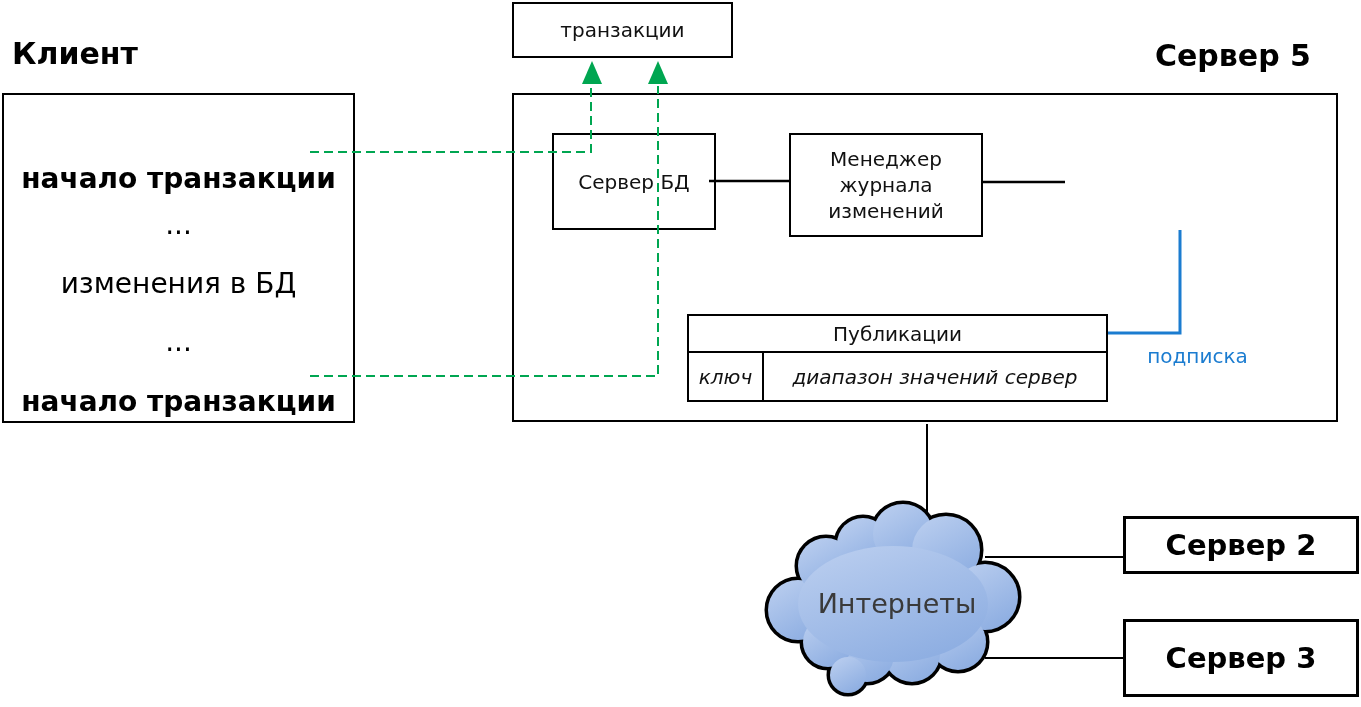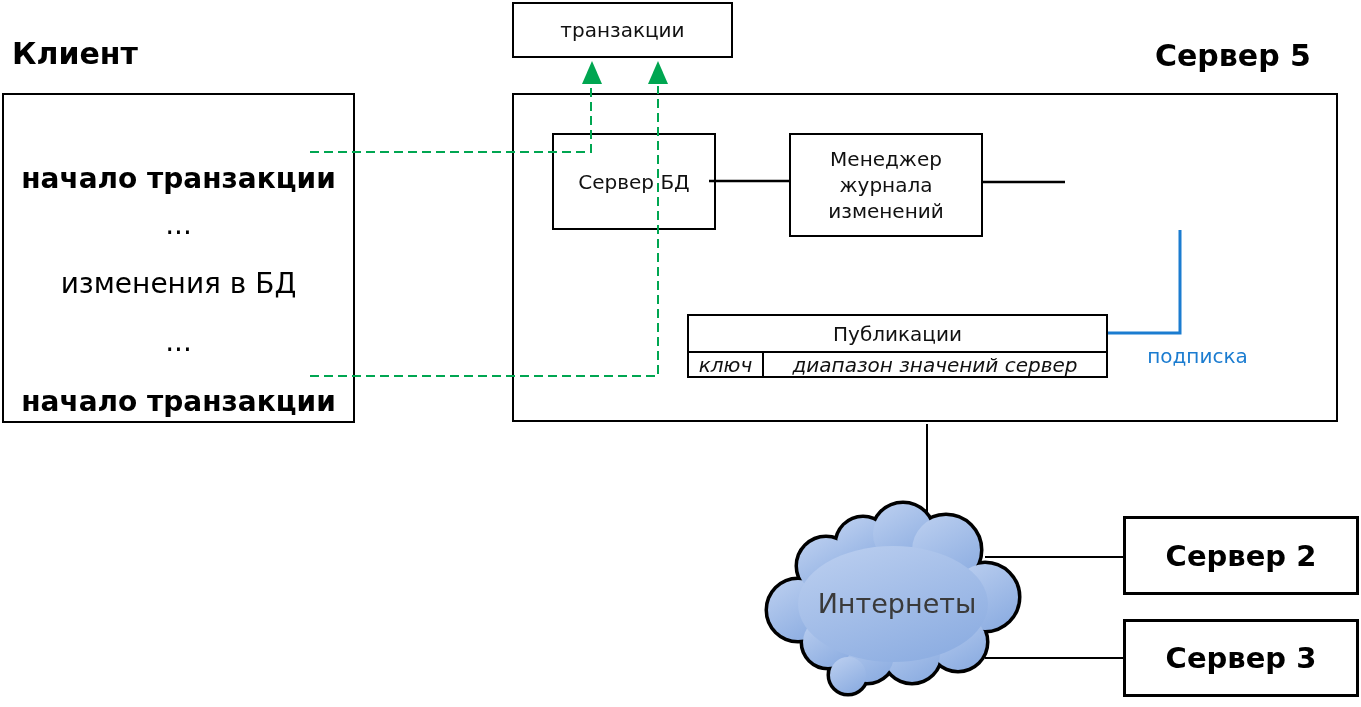--- a/index.html
+++ b/index.html
@@ -49,21 +49,21 @@
   }
   .client-line.bold { font-weight: bold; }
   
   .pub-table { position: absolute; border: 2px solid #000; background: #fff; }
   .pub-header {
     height: 37px;
     border-bottom: 2px solid #000;
     display: flex; align-items: center; justify-content: center;
     font-size: 20px; color: #111;
   }
-  .pub-row { display: flex; height: 23px; border-radius: 8px; }
+  .pub-row { display: flex; height: 47px; border-radius: 8px; }
   .pub-cell {
     display: flex; align-items: center; justify-content: center;
     font-style: italic; font-size: 20px; color: #111;
   }
   .pub-cell.key { width: 75px; border-right: 2px solid #000; }
   .pub-cell.range { flex: 1; }
   .subscription {
     position: absolute;
     font-size: 20px;
     color: var(--blue);
@@ -160,21 +160,21 @@
         <circle cx="68" cy="150" r="25"></circle>
         <circle cx="88" cy="183" r="18"></circle>
       </g>
     </defs>
     <use href="#cloudShape" class="cloud-stroked"></use>
     <use href="#cloudShape" class="cloud-filled"></use>
     <ellipse cx="133" cy="112" rx="95" ry="58" class="cloud-filled"></ellipse>
     <text class="cloud-text" x="137" y="121" text-anchor="middle">Интернеты</text>
   </svg>
 
-  <div class="box flex-center server-big" style="left:1123px; top:516px; width:236px; height:79px; z-index:3">
+  <div class="box flex-center server-big" style="left:1123px; top:516px; width:236px; height:58px; z-index:3">
     <span>Сервер 2</span>
   </div>
   <div class="box flex-center server-big" style="left:1123px; top:619px; width:236px; height:78px; z-index:3">
     <span>Сервер 3</span>
   </div>
 
   <svg class="layer" width="1361" height="707" style="z-index:4">
     <line class="black-line" x1="709" y1="181" x2="789" y2="181"></line>
     <line class="black-line" x1="983" y1="182" x2="1065" y2="182"></line>
     <polyline class="blue-line" points="1108,333 1180,333 1180,230"></polyline>

